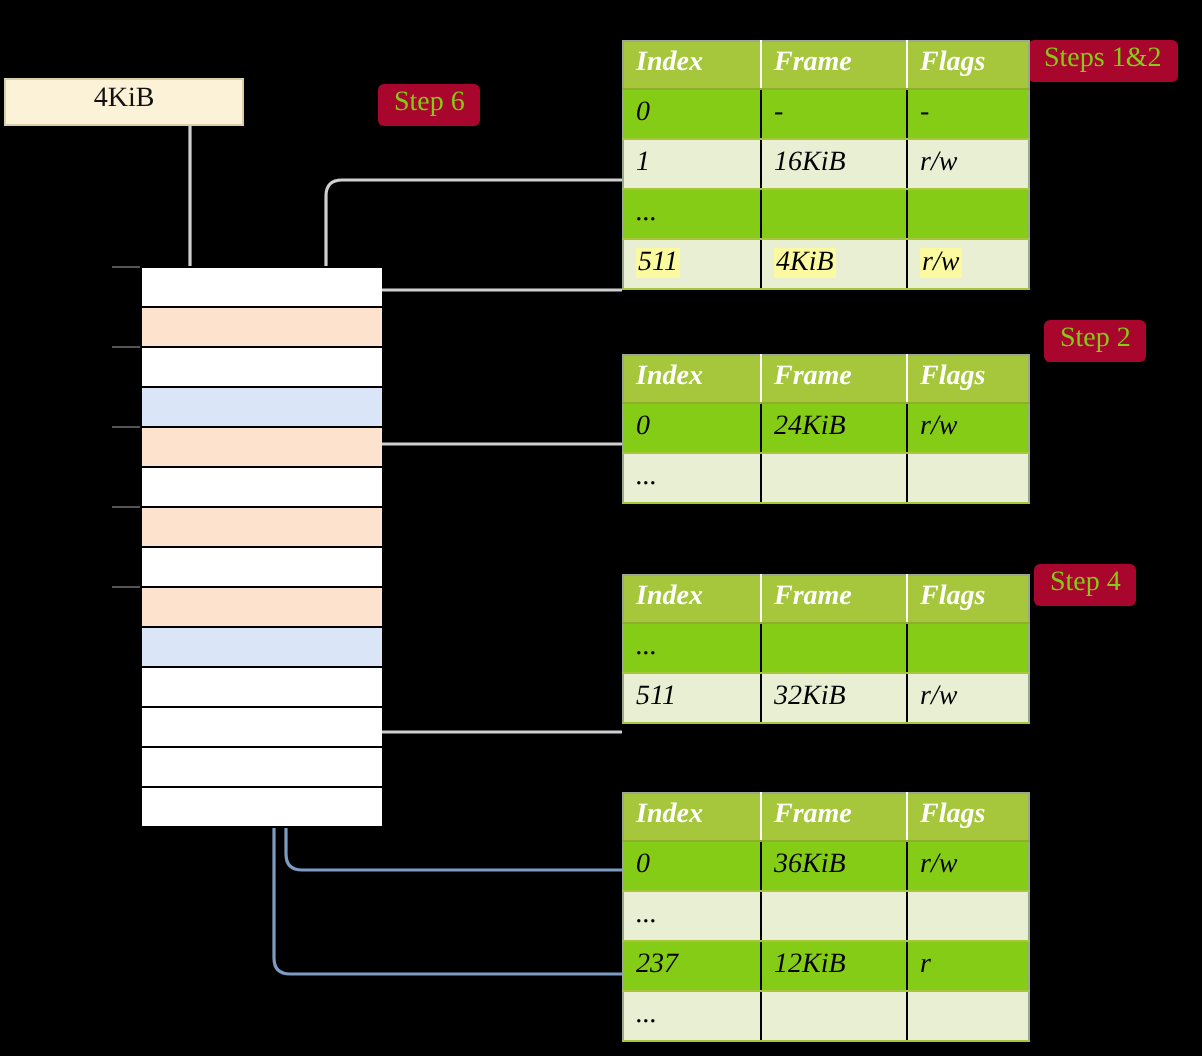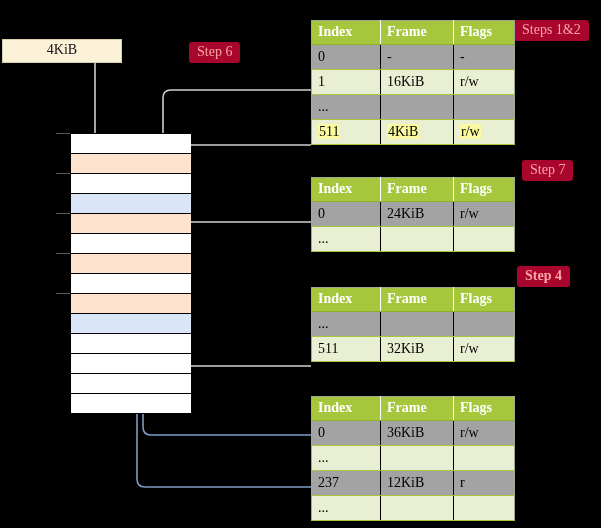--- a/index.html
+++ b/index.html
@@ -21,21 +21,21 @@
     left: 0; top: 0;
     width: 601px;
     height: 528px;
     background: #000000;
   }
 
   
   .badge {
     position: absolute;
     background: #a8062c;
-    color: #fca5a5;
+    color: #84cc16;
     font-family: "Liberation Serif", "DejaVu Serif", serif;
     font-size: 14px;
     line-height: 14px;
     padding: 3px 8px 4px 8px;
     border-radius: 3px;
     white-space: nowrap;
     box-shadow: 0 1px 0 rgba(0,0,0,.4);
   }
 
   
@@ -76,23 +76,24 @@
     position: absolute;
     height: 1px;
     background: #555;
     width: 14px;
   }
 
   
   table.pt {
     position: absolute;
     border-collapse: collapse;
-    background: #a3a3a3;
+    background: #84cc16;
     font-size: 14px;
     border: 1px solid #9aa98f;
+    font-style: italic;
   }
   table.pt th {
     background: #a6c73c;
     color: #ffffff;
     font-weight: bold;
     text-align: left;
     padding: 2px 6px 3px 6px;
     border-right: 1px solid #ffffff;
     border-bottom: 1px solid #8fae2c;
     font-size: 14px;
@@ -158,23 +159,23 @@
     <span>4KiB</span>
   </div>
 
   <div class="badge" style="left:514px; top:20px;">
     <span>Steps 1&amp;2</span>
   </div>
   <div class="badge" style="left:189px; top:42px;">
     <span>Step 6</span>
   </div>
   <div class="badge" style="left:522px; top:160px;">
-    <span>Step 7</span>
-  </div>
-  <div class="badge" style="left:517px; top:266px;font-weight:bold;">
+    <span>Step 2</span>
+  </div>
+  <div class="badge" style="left:517px; top:282px;">
     <span>Step 4</span>
   </div>
 
   <div id="memcol" style="left: 70px; top: 133px; width: 120px; height: 281px;">
       <div class="memrow mem-white" style="top: 0px; height: 20px;"></div>
       <div class="memrow mem-orange" style="top: 20px; height: 20px;"></div>
       <div class="memrow mem-white" style="top: 40px; height: 20px;"></div>
       <div class="memrow mem-blue" style="top: 60px; height: 20px;"></div>
       <div class="memrow mem-orange" style="top: 80px; height: 20px;"></div>
       <div class="memrow mem-white" style="top: 100px; height: 20px;"></div>

